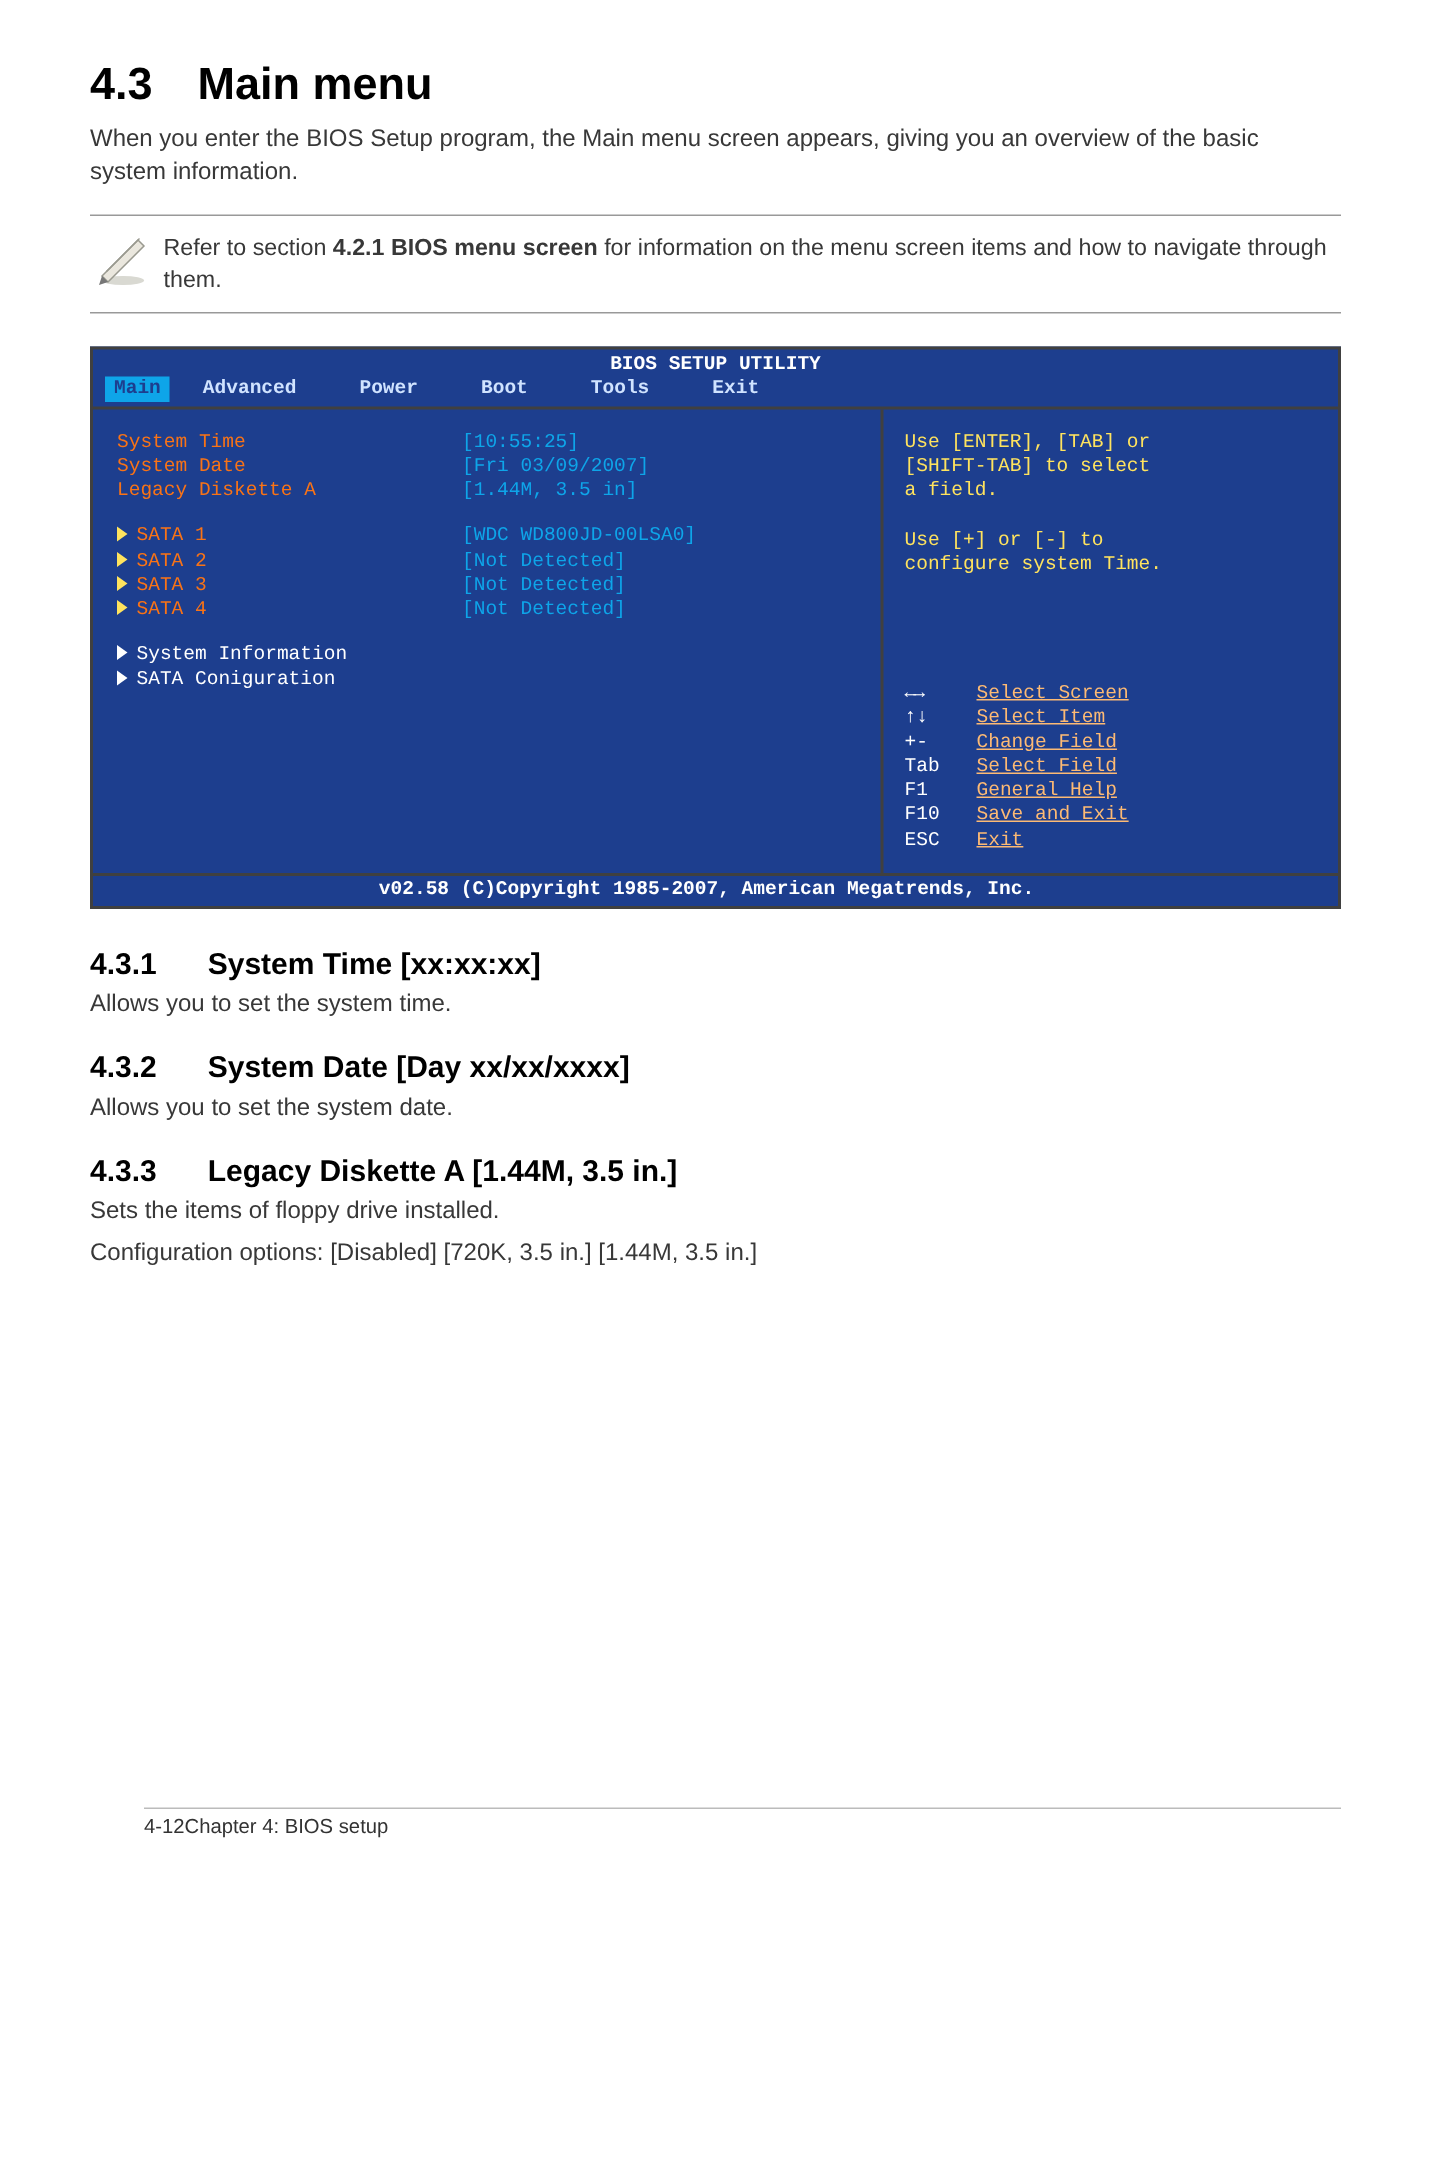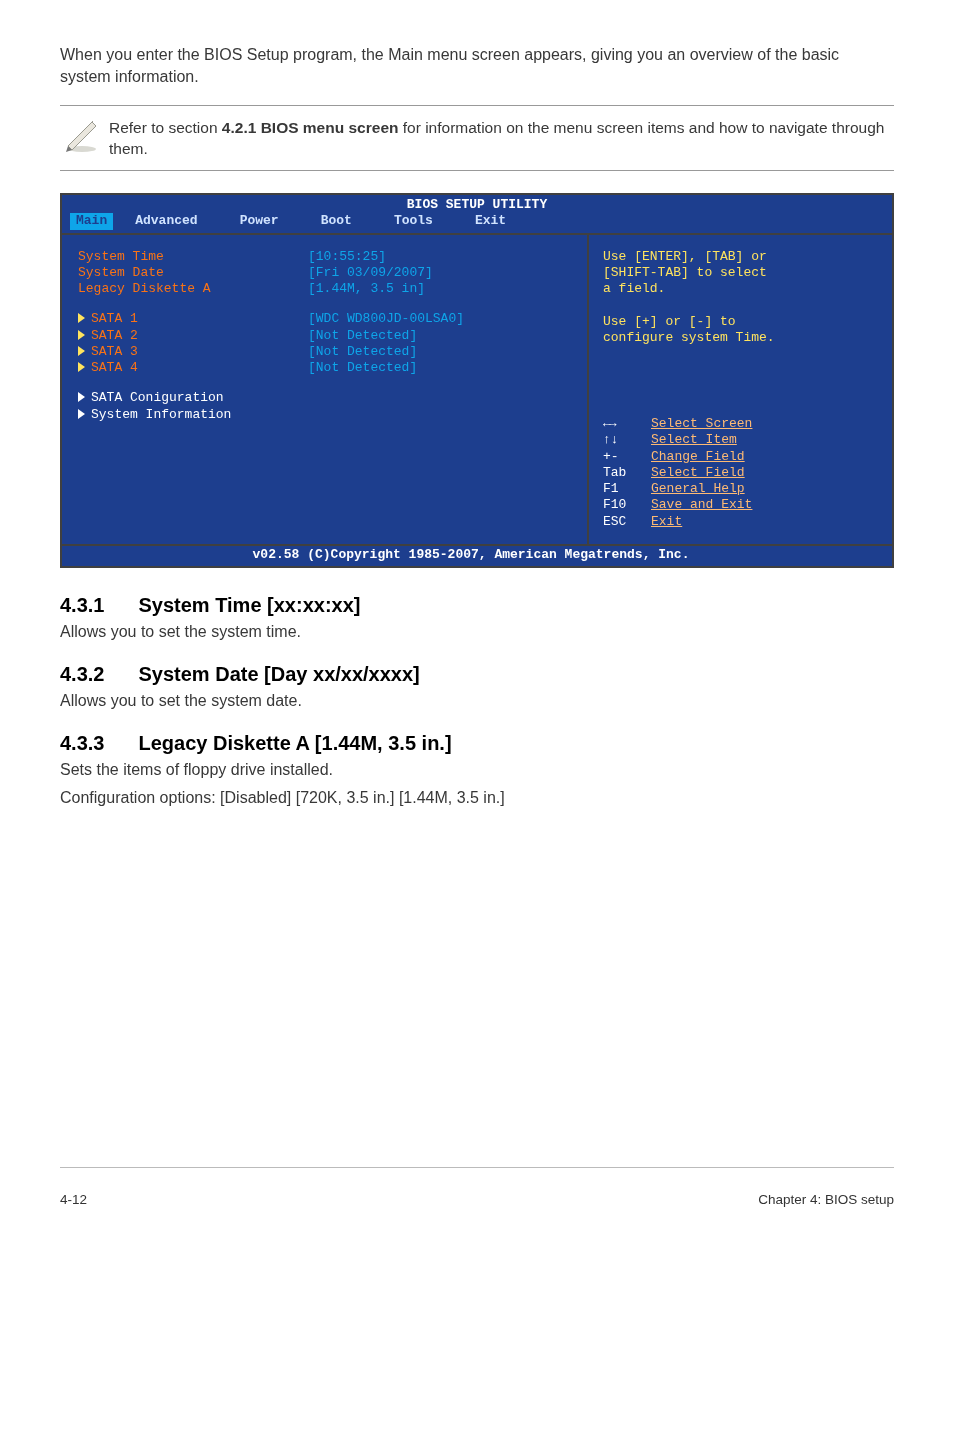--- a/index.html
+++ b/index.html
@@ -145,41 +145,45 @@
     font-family: Arial, Helvetica, sans-serif;
   }
   h2.sub .subnum { display: inline-block; margin-right: 34px; }
   p.small {
     font-size: 16px;
     color: #383838;
     margin: 0 0 10px 0;
   }
   .page-footer {
     display: flex;
-    justify-content: space-between;
+    justify-content: flex-start;
     font-size: 13.5px;
     color: #333;
     border-top: 1px solid #bbb;
-    padding-top: 24px;
+    padding-top: 4px;
     margin-top: 360px;
+    margin-left: 36px;
   }
   .arrows-lr {
     color:#fff;
     letter-spacing:-2px;
   }
   .arrows-ud {
     color:#fff;
     letter-spacing:0;
   }
 </style>
 </head>
 <body>
 
 <div class="page">
 
+  <h1 class="section-title">
+    <span class="num">4.3</span><span>Main menu</span>
+  </h1>
 
   <p class="body">When you enter the BIOS Setup program, the Main menu screen appears, giving you an overview of the basic system information.</p>
 
   <div class="note-block">
     <div class="note-icon">
       <svg width="40" height="40" viewBox="0 0 40 40">
         <ellipse cx="20" cy="33" rx="14" ry="3" fill="#d9d9d2"></ellipse>
         <polygon points="6,30 30,6 34,10 10,34" fill="#eae7de" stroke="#9a9a90" stroke-width="1"></polygon>
         <polygon points="6,30 10,34 4,36" fill="#777"></polygon>
         <line x1="9" y1="27" x2="31" y2="5" stroke="#9a9a90" stroke-width="1"></line>
@@ -204,22 +208,22 @@
       <div class="bios-left" id="bios-left">
           <div class="bios-row"><span class="lbl">System Time</span><span class="val">[10:55:25]</span></div>
           <div class="bios-row"><span class="lbl">System Date</span><span class="val">[Fri 03/09/2007]</span></div>
           <div class="bios-row"><span class="lbl">Legacy Diskette A</span><span class="val">[1.44M, 3.5 in]</span></div>
           <div class="bios-spacer"></div>
           <div class="bios-row"><span class="lbl"><span class="tri"></span>SATA 1</span><span class="val">[WDC WD800JD-00LSA0]</span></div>
           <div class="bios-row"><span class="lbl"><span class="tri"></span>SATA 2</span><span class="val">[Not Detected]</span></div>
           <div class="bios-row"><span class="lbl"><span class="tri"></span>SATA 3</span><span class="val">[Not Detected]</span></div>
           <div class="bios-row"><span class="lbl"><span class="tri"></span>SATA 4</span><span class="val">[Not Detected]</span></div>
           <div class="bios-spacer"></div>
+          <div class="bios-row white"><span class="lbl"><span class="tri white"></span>System Information</span></div>
           <div class="bios-row white"><span class="lbl"><span class="tri white"></span>SATA Coniguration</span></div>
-          <div class="bios-row white"><span class="lbl"><span class="tri white"></span>System Information</span></div>
         </div>
       <div class="bios-right">
         <div id="bios-right-top">
             <div>Use [ENTER], [TAB] or</div>
             <div>[SHIFT-TAB] to select</div>
             <div>a field.</div>
             <div>&nbsp;</div>
             <div>Use [+] or [-] to</div>
             <div>configure system Time.</div>
           </div>

